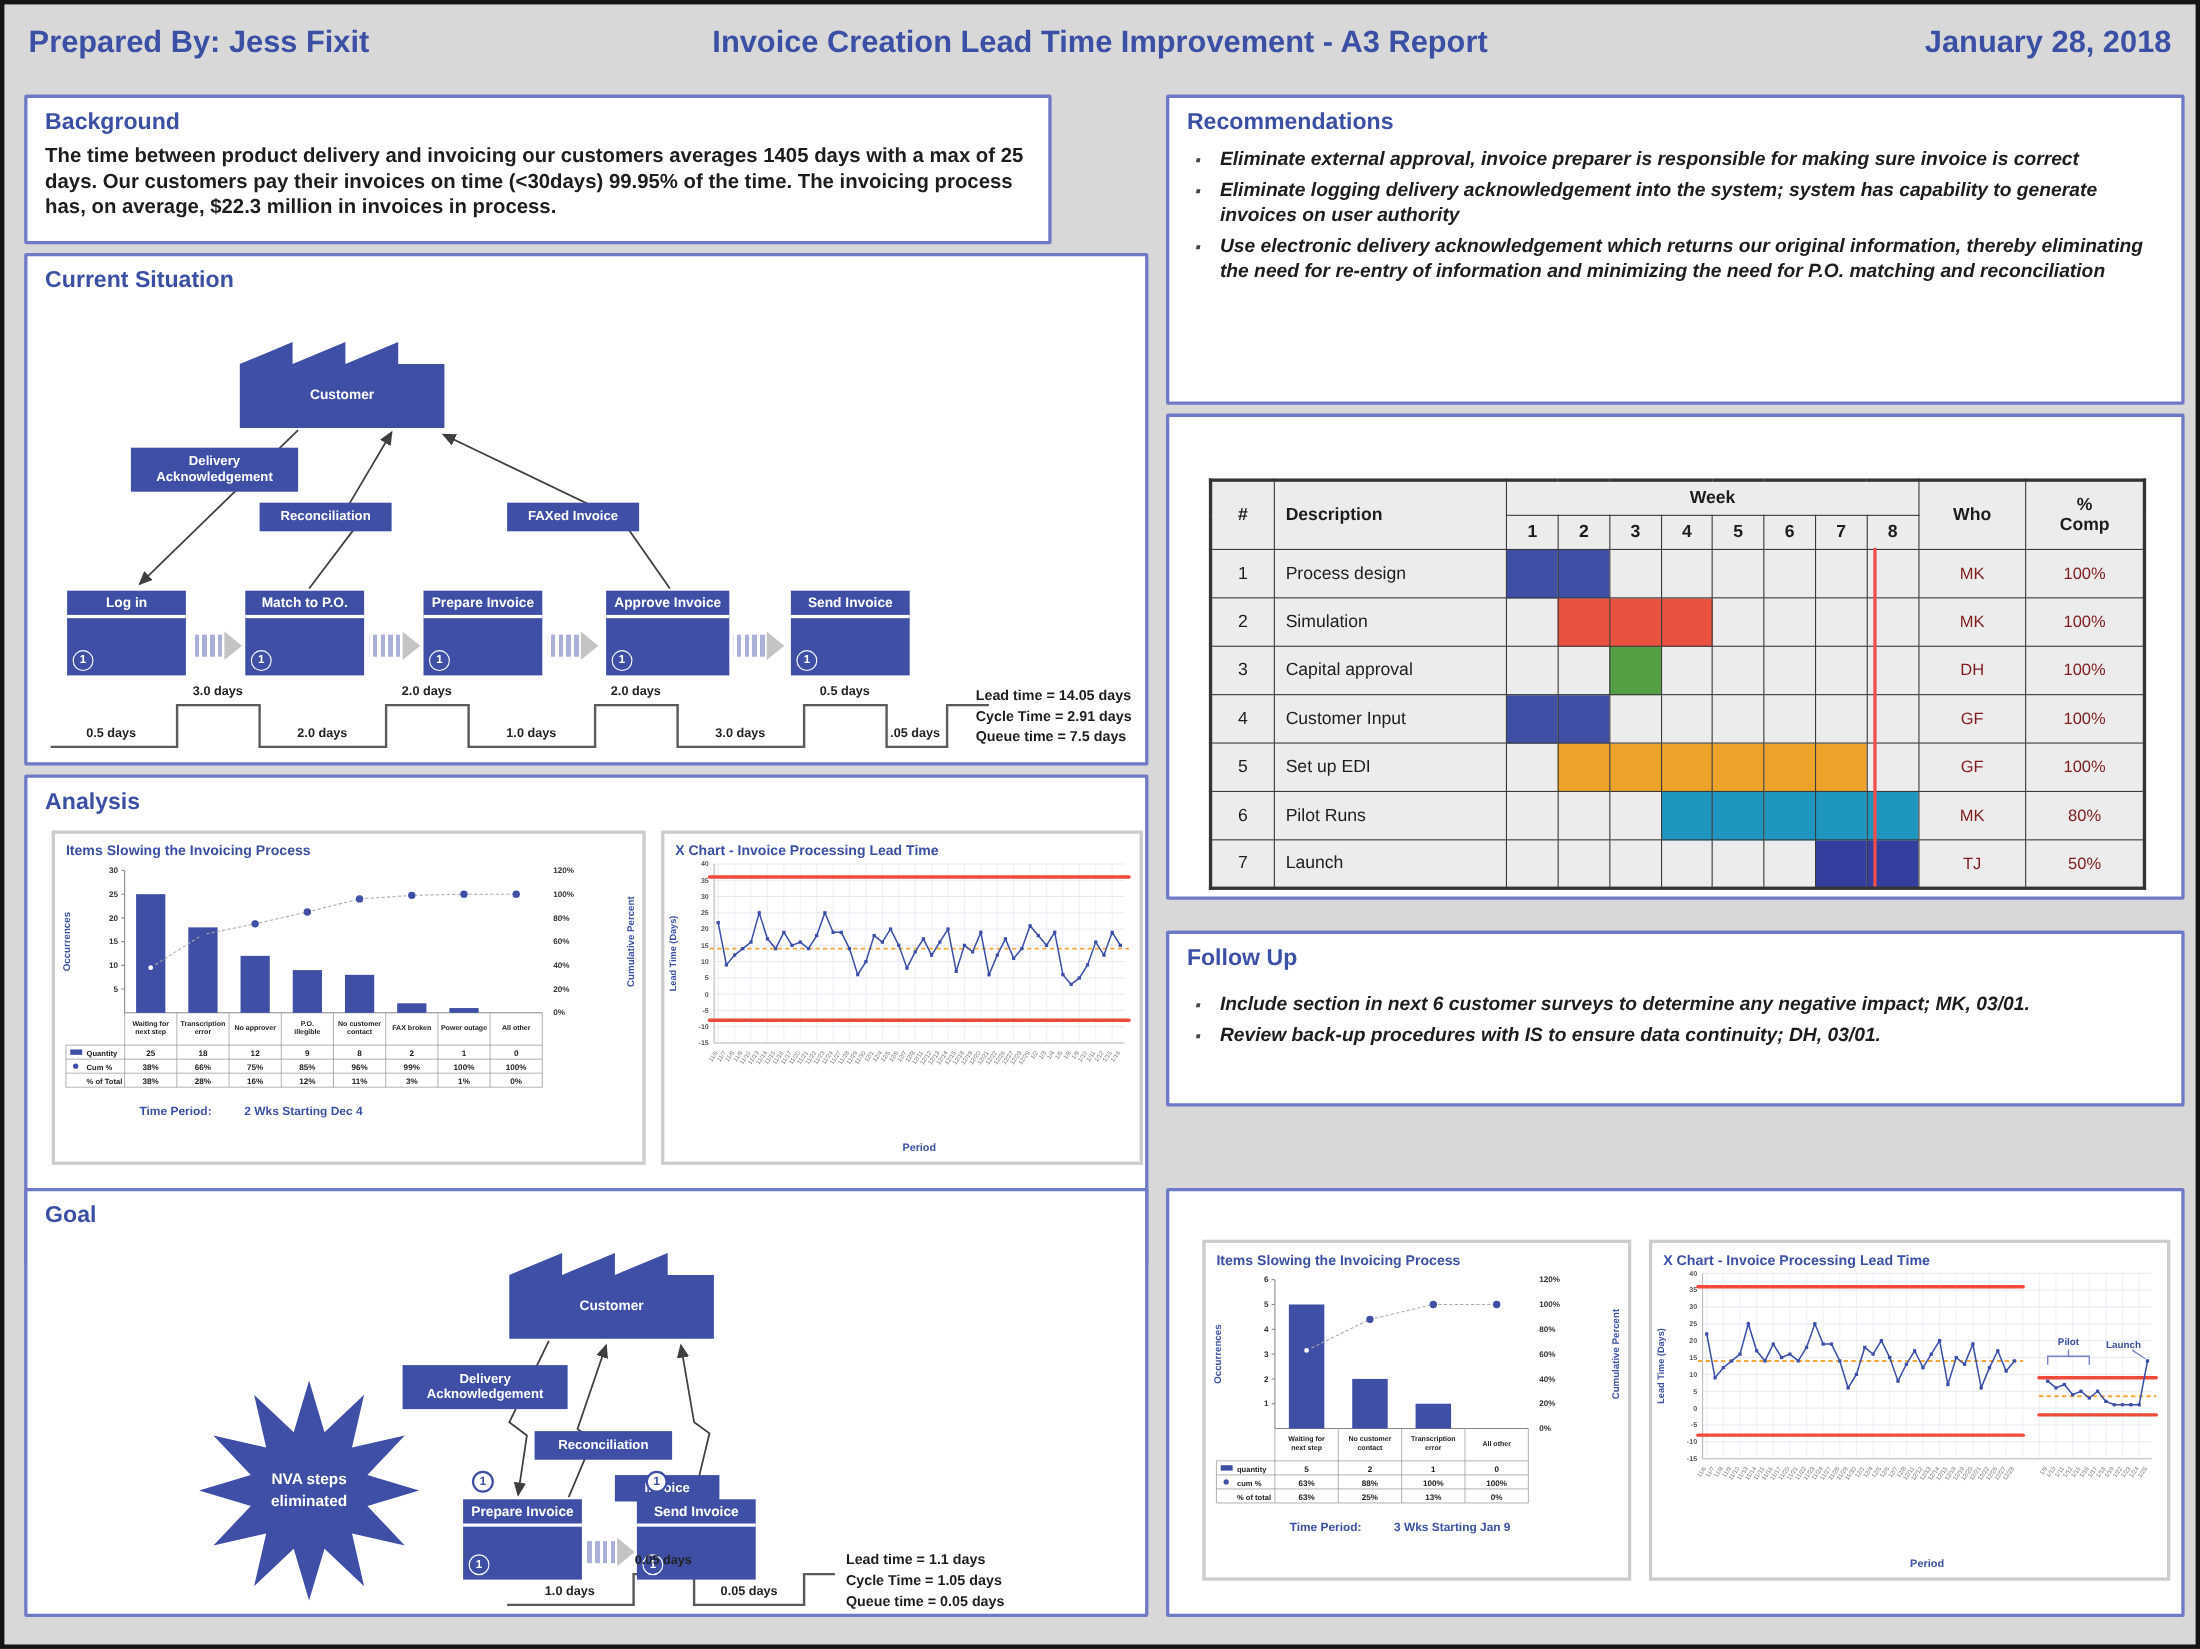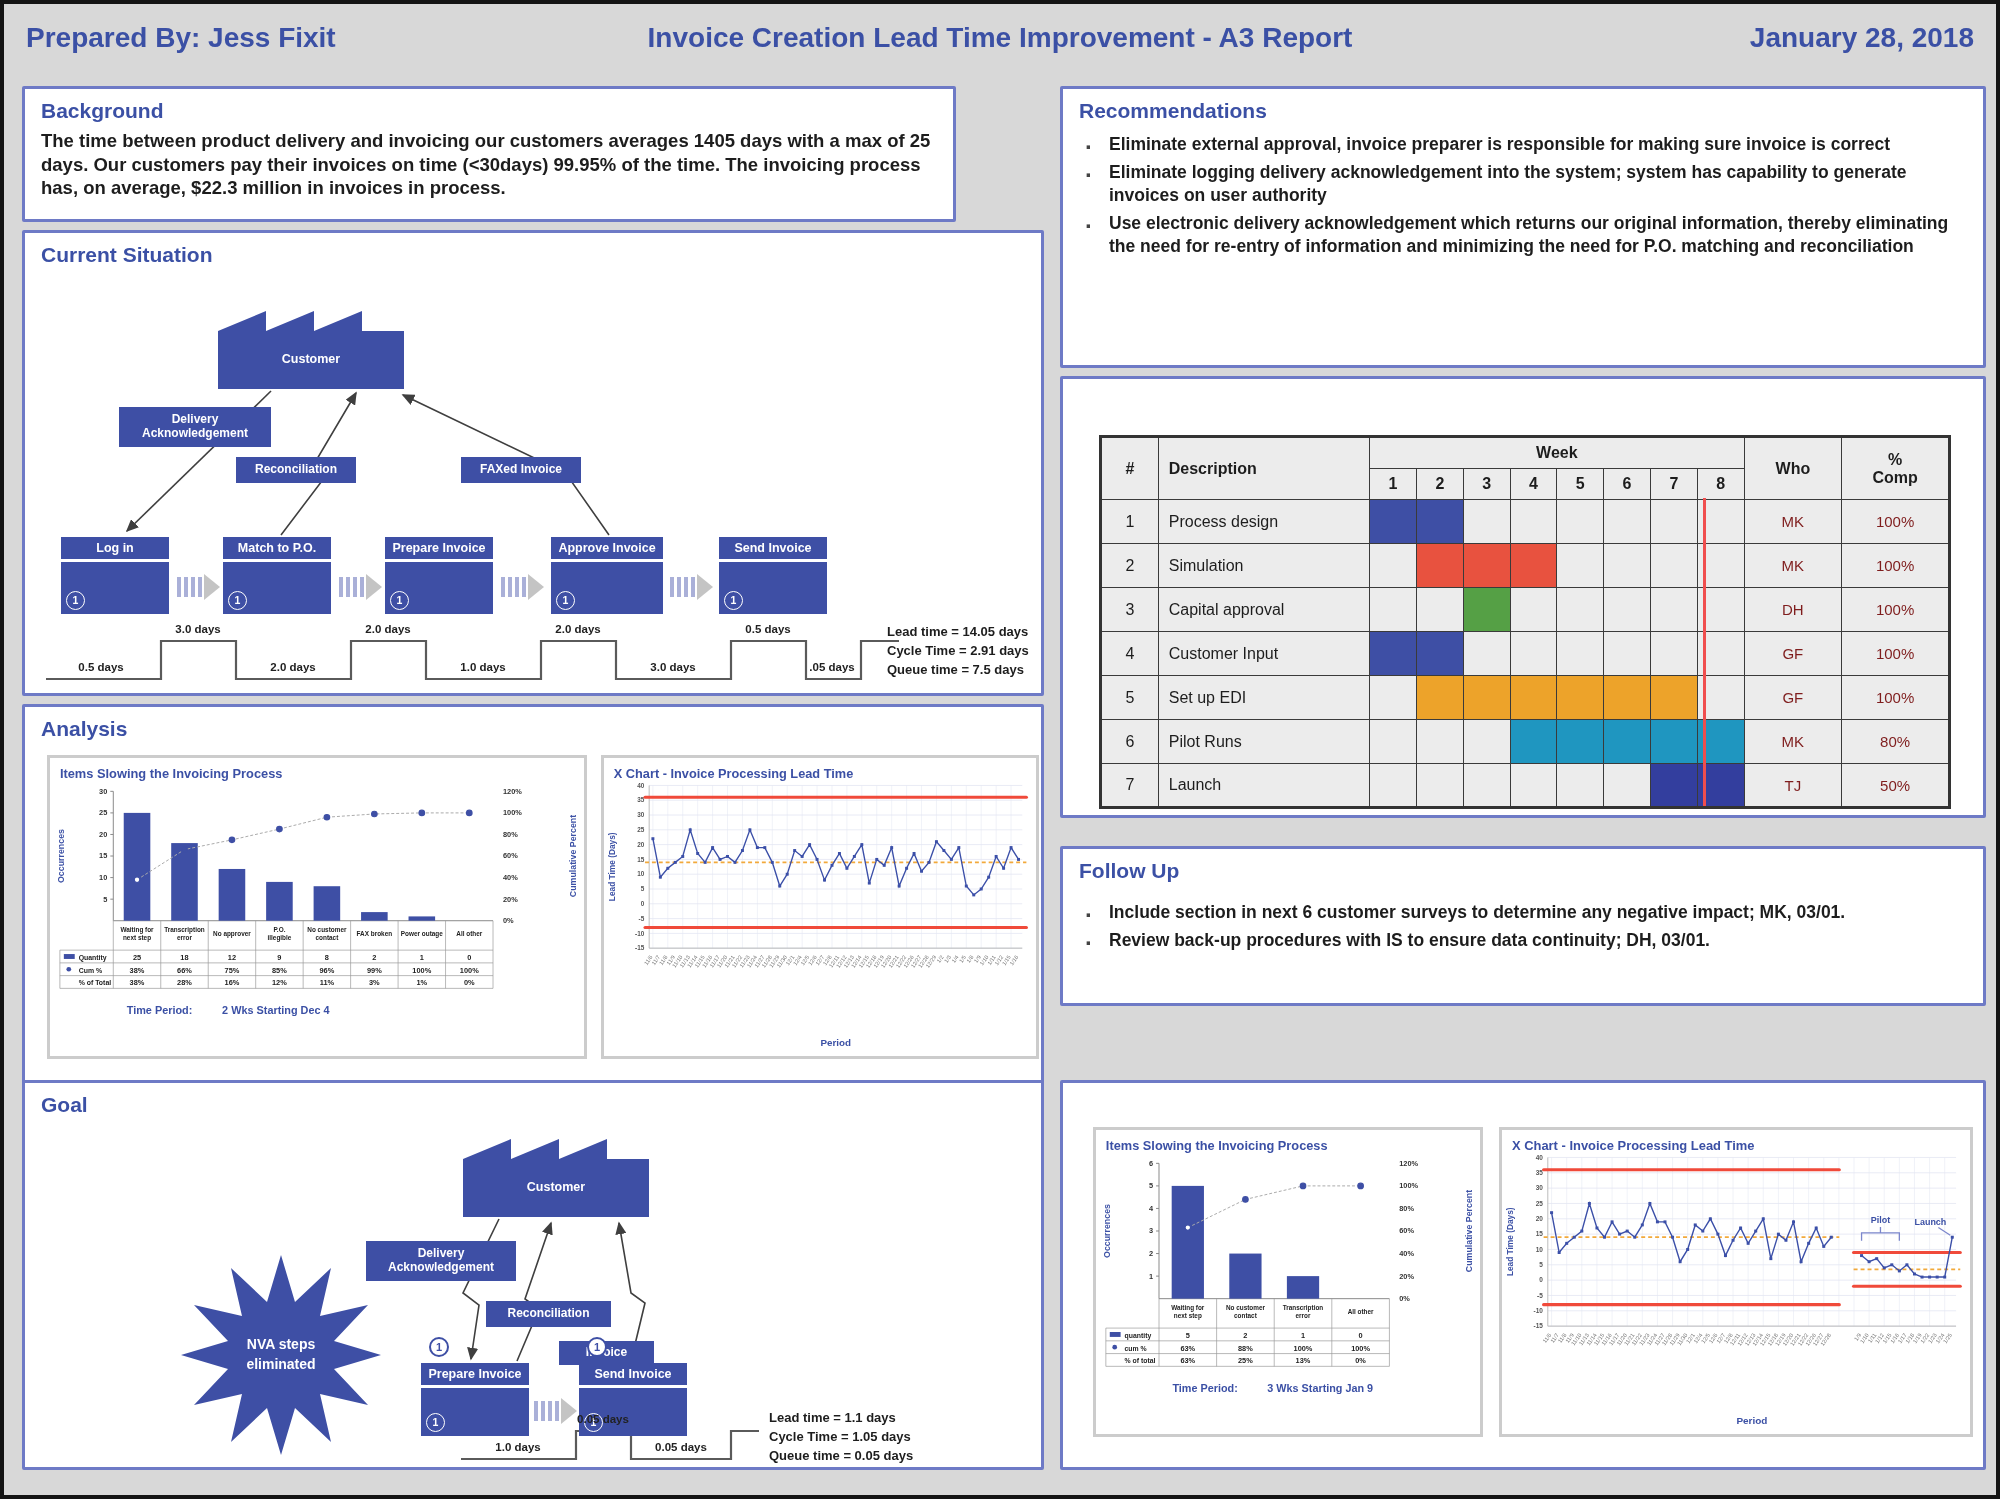--- a/index.html
+++ b/index.html
@@ -3,21 +3,21 @@
 <meta charset="utf-8">
 <style>
   html,body{margin:0;padding:0;background:#bfbfbf;font-family:"Liberation Sans",sans-serif;}
   .page{position:relative;width:2000px;height:1499px;background:#d8d8d8;border:4px solid #141414;box-sizing:border-box;overflow:hidden;}
   .hdr{position:absolute;left:0;top:0;width:100%;height:72px;}
   .hdr span{position:absolute;top:18px;font-size:28px;font-weight:bold;color:#3b50a5;white-space:nowrap;}
   .hdr .hl{left:22px;} .hdr .hc{left:50%;transform:translateX(-50%);} .hdr .hr{right:22px;}
   .panel{position:absolute;background:#fff;border:3px solid #6e7ac6;border-radius:2px;box-sizing:border-box;}
   .panel-title{color:#3b50a5;font-weight:bold;font-size:21px;margin:10px 0 0 16px;}
   .body-text{margin:6px 18px 0 16px;font-size:18.5px;font-weight:bold;color:#1d1d1d;line-height:1.28;}
-  .bullets{margin:10px 0 0 0;padding:0 18px 0 46px;list-style:none;}
+  .bullets{margin:10px 0 0 0;padding:0 18px 0 46px;list-style:none;font-style:italic;}
   .bullets li{position:relative;font-size:17.5px;font-weight:bold;color:#1d1d1d;line-height:1.32;margin-bottom:5px;}
   .bullets li::before{content:"\00B7";position:absolute;left:-24px;top:-2px;font-size:24px;color:#444;}
   .diagram{position:absolute;}
   .overlay{position:absolute;left:0;top:0;}
   .factory{position:absolute;}
   .ibox{position:absolute;background:#3e4fa5;color:#fff;font-weight:bold;text-align:center;font-size:12px;line-height:1.15;display:flex;align-items:center;justify-content:center;box-sizing:border-box;}
   .proc{position:absolute;}
   .proc-hd{background:#3e4fa5;color:#fff;font-weight:bold;font-size:12.5px;text-align:center;padding:4px 0;border-bottom:3px solid #fff;white-space:nowrap;}
   .proc-bd{background:#3e4fa5;height:52px;position:relative;}
   .op{position:absolute;left:5px;bottom:4px;width:17px;height:17px;border:1.5px solid #fff;border-radius:50%;color:#fff;font-size:10.5px;font-weight:bold;text-align:center;line-height:16px;}

